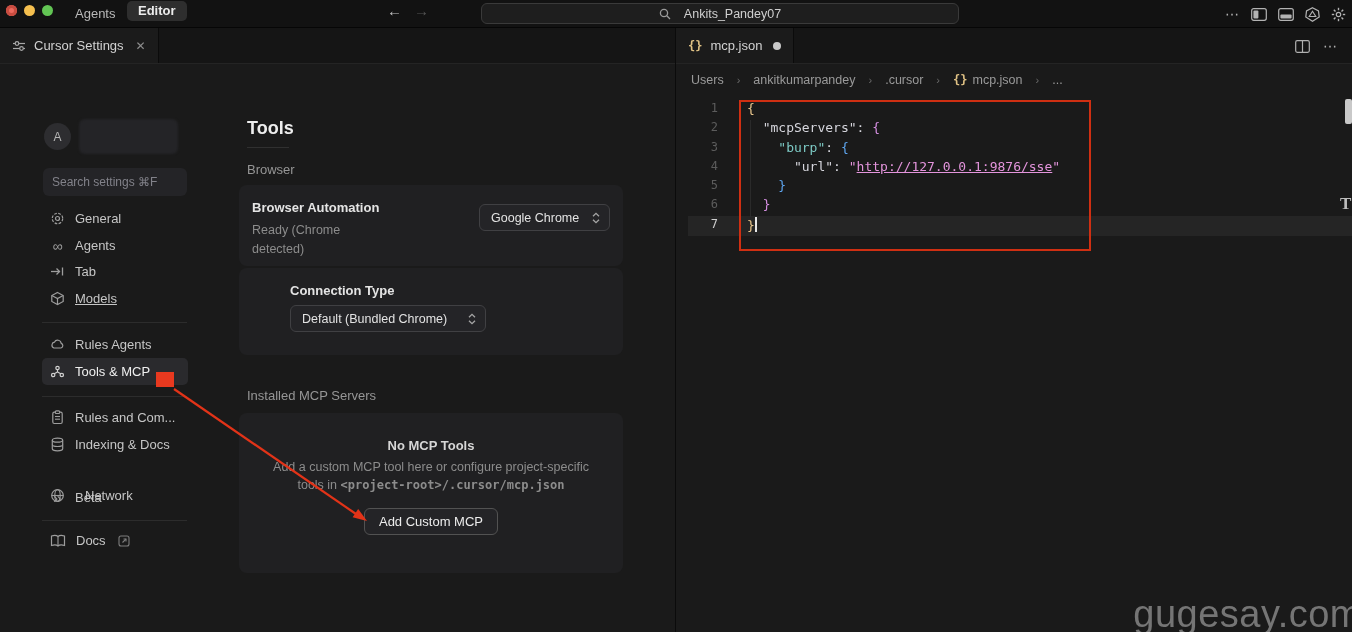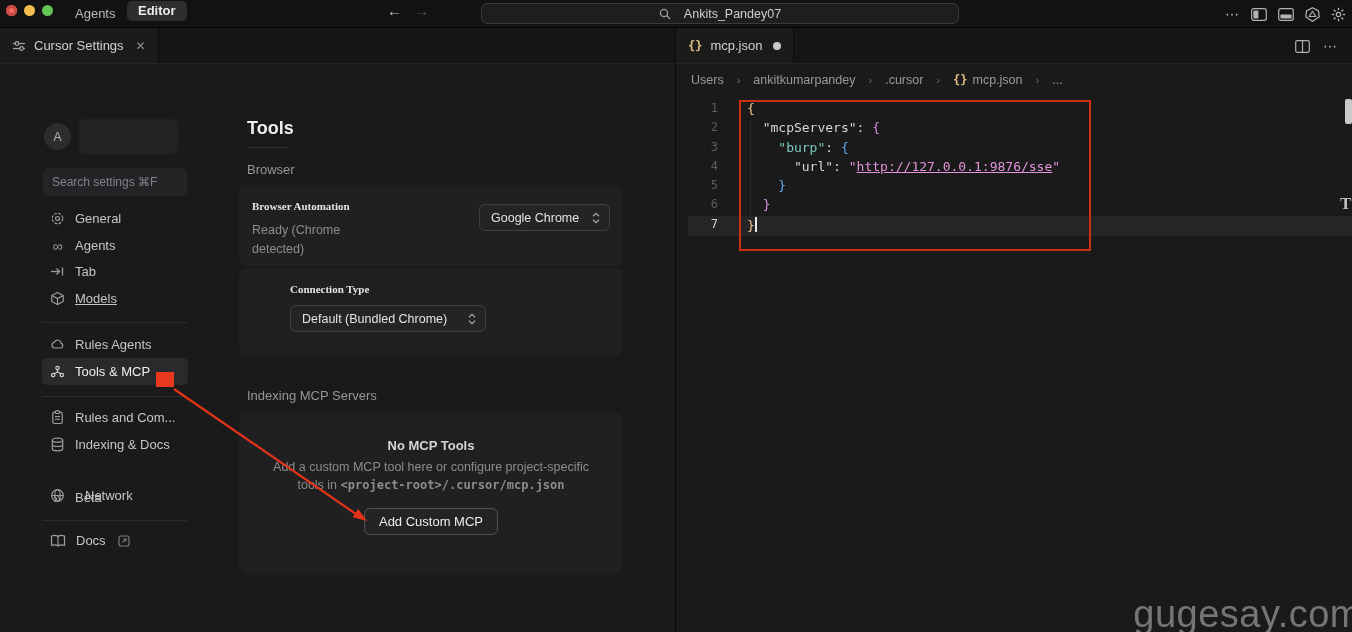--- a/index.html
+++ b/index.html
@@ -57,21 +57,21 @@
   .nav-item.active{ background:#2a2a2d; color:#efefef; }
   .nav-item svg{ flex:0 0 auto; }
   .nav-divider{ position:absolute; left:42px; width:145px; height:1px; background:#2c2c2c; }
   .ext-link-icon{ margin-left:2px; }
 
   
   .pg-title{ position:absolute; left:247px; top:118px; font-size:18px; font-weight:bold; color:#ededed; }
   .pg-title-rule{ position:absolute; left:247px; top:147px; width:42px; height:1px; background:#303030; }
   .section-label{ position:absolute; left:247px; font-size:13px; color:#969696; }
   .card{ position:absolute; left:239px; width:384px; background:#202022; border-radius:8px; }
-  .setting-name{ font-size:11px; font-weight:bold; color:#e4e4e4;font-family:Liberation Serif, serif; }
+  .setting-name{ font-size:13px; font-weight:bold; color:#e4e4e4; }
   .setting-desc{ font-size:12.5px; color:#8c8c8c; line-height:19px; }
   .dropdown{ position:absolute; height:27px; border:1px solid #404043; background:#242427; border-radius:6px;
              display:flex; align-items:center; justify-content:space-between; padding:0 9px 0 11px;
              font-size:12.5px; color:#e3e3e3; white-space:nowrap; }
   .empty-title{ text-align:center; font-size:13px; font-weight:bold; color:#d6d6d6; }
   .empty-desc{ text-align:center; font-size:12.5px; color:#8c8c8c; line-height:17.5px; width:336px; margin:6px auto 0; }
   .empty-desc code{ font-family:"DejaVu Sans Mono",monospace; font-size:12px;font-weight:bold; }
   .mcp-btn{ display:block; margin:14px auto 0; height:27px; padding:0 14px; background:#242427;
             border:1px solid #525252; border-radius:6px; color:#ececec; font-size:13px;
             font-family:"Liberation Sans",sans-serif; }
@@ -315,21 +315,21 @@
     <div class="setting-name" style="position:absolute;left:51px;top:15px;">Connection Type</div>
     <div class="dropdown" style="left:51px;top:37px;width:196px;">
       <span>Default (Bundled Chrome)</span>
       <svg width="8" height="12" viewBox="0 0 8 12">
         <polyline points="1,4.3 4,1.3 7,4.3" fill="none" stroke="#a5a5a5" stroke-width="1.3"></polyline>
         <polyline points="1,7.7 4,10.7 7,7.7" fill="none" stroke="#a5a5a5" stroke-width="1.3"></polyline>
       </svg>
     </div>
   </div>
 
-  <div class="section-label" style="top:388px;">Indexing MCP Servers</div>
+  <div class="section-label" style="top:388px;">Installed MCP Servers</div>
 
   <div class="card" style="top:413px; height:160px;">
     <div class="empty-title" style="margin-top:25px;">No MCP Tools</div>
     <div class="empty-desc"><span>Add a custom MCP tool here or configure project-specific tools in </span><code>&lt;project-root&gt;/.cursor/mcp.json</code></div>
     <button class="mcp-btn">Add Custom MCP</button>
   </div>
 
   <div class="editor-bg"></div>
   <div class="current-line"></div>
   <div class="indent-guide"></div>

